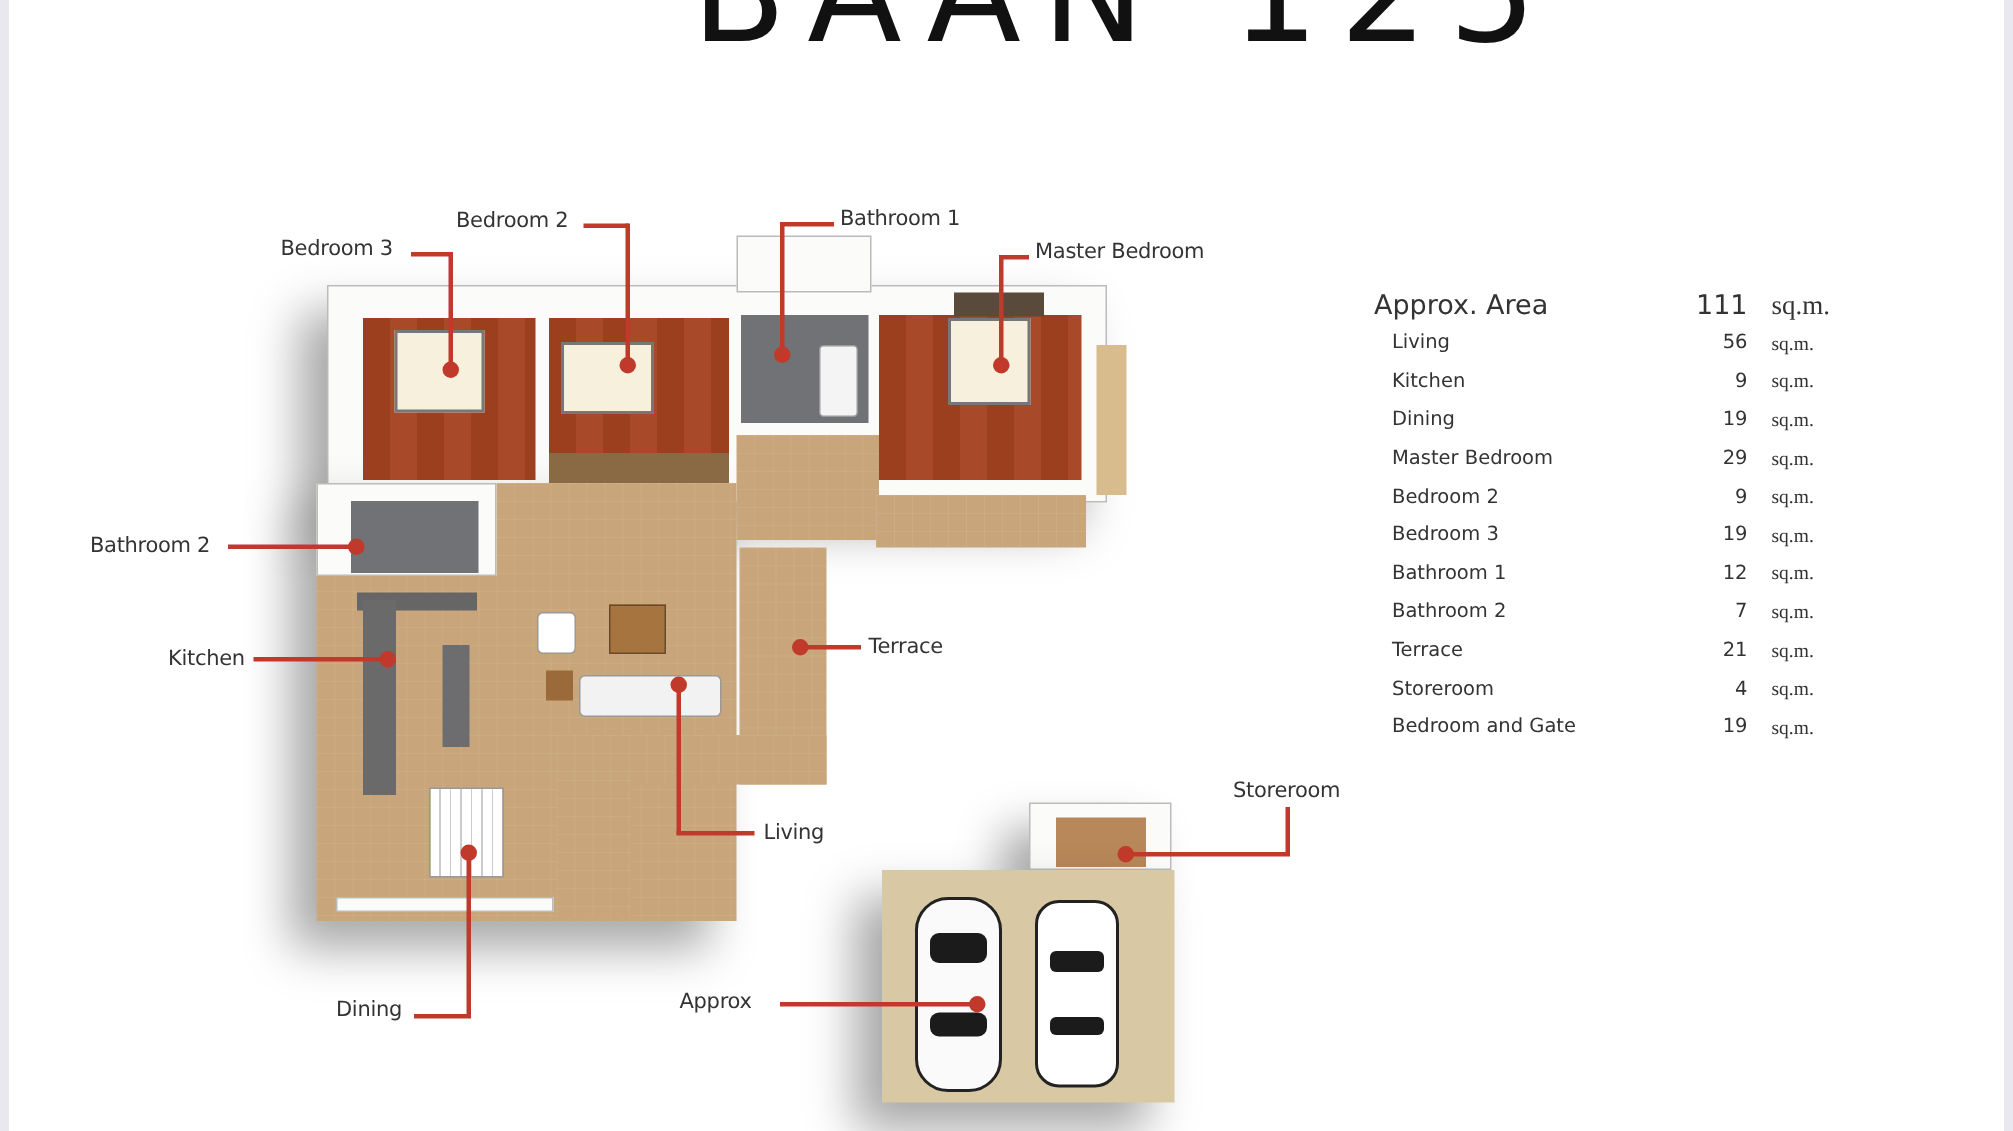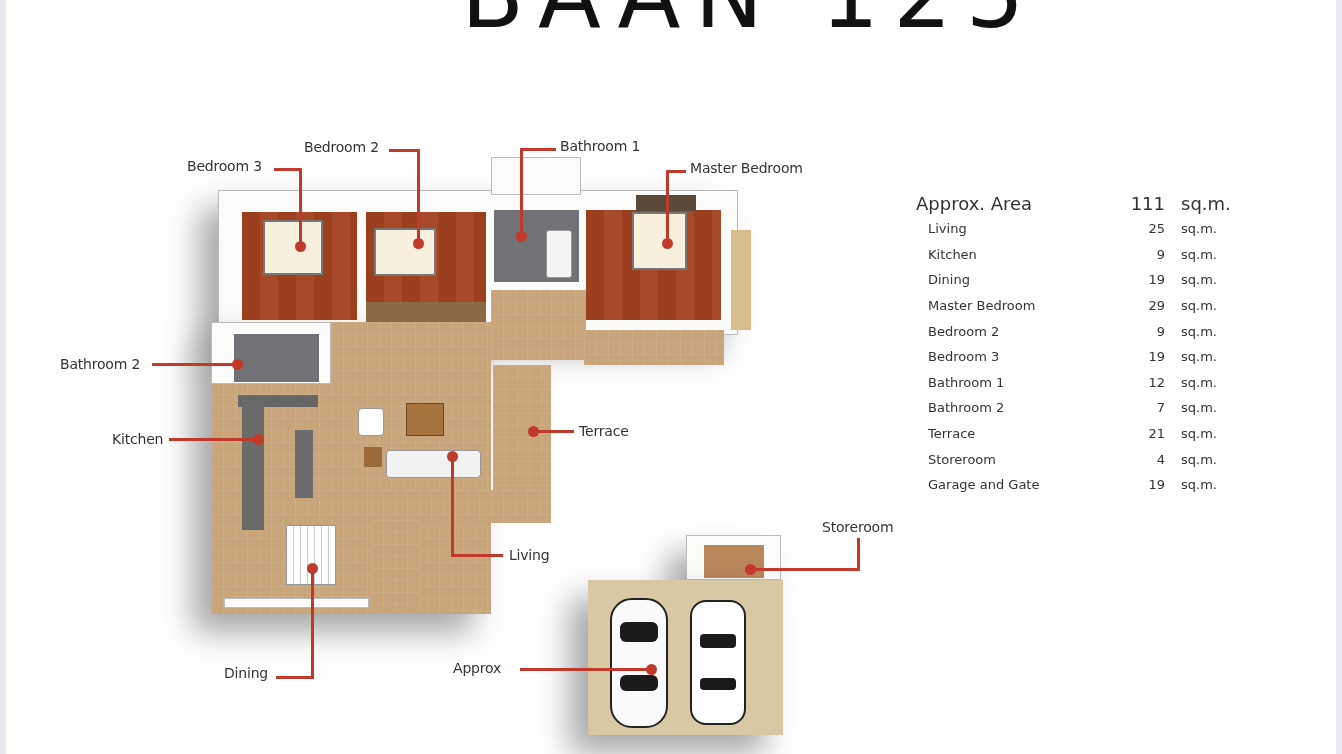--- a/index.html
+++ b/index.html
@@ -7,21 +7,21 @@
   .page { position:absolute; left:6px; top:0; width:1330px; height:754px; background:#ffffff; overflow:hidden; }
   .title { position:absolute; left:455px; top:-58px; font-size:92px; letter-spacing:14px; color:#111; font-family:"DejaVu Sans", sans-serif; font-weight:400; white-space:nowrap; }
   .lbl { position:absolute; font-size:14px; color:#333; white-space:nowrap; font-family:"DejaVu Sans", sans-serif; letter-spacing:-0.2px; }
   .ln { position:absolute; background:#c0392b; }
   .dot { position:absolute; width:11px; height:11px; border-radius:50%; background:#c0392b; }
   .area { position:absolute; left:910px; top:190px; width:335px; color:#333; font-family:"DejaVu Sans", sans-serif; }
   .area .hdr { display:flex; font-size:18px; height:26px; align-items:center; }
   .area .row { display:flex; font-size:13px; height:25.6px; align-items:center; padding-left:12px; }
   .area .name { flex:1; }
   .area .val { width:60px; text-align:right; }
-  .area .unit { width:70px; padding-left:16px; }
+  .area .unit { width:70px; padding-left:16px;font-family:Liberation Serif, serif; }
   .area .hdr .val{ width:60px; } .area .hdr .unit{ width:70px; padding-left:16px; }
   .wall { position:absolute; background:#fbfbf9; border:1px solid #bbb; box-sizing:border-box; }
   .wood { background:repeating-linear-gradient(90deg,#9b3f1e 0 18px,#a8492a 18px 36px); }
   .tile { background:#c8a57a; background-image:linear-gradient(rgba(255,255,255,.08) 1px,transparent 1px),linear-gradient(90deg,rgba(255,255,255,.08) 1px,transparent 1px); background-size:12px 12px; }
   .bath { background:#707276; }
   .bed { position:absolute; background:#f6f0dc; border:2px solid #777; box-sizing:border-box; }
   .furn { position:absolute; box-sizing:border-box; }
   .shadow { box-shadow: -18px 18px 30px rgba(0,0,0,.35); }
 </style>
 </head>
@@ -140,21 +140,21 @@
   <div class="dot" style="left:739px;top:564px;"></div>
 
   <div class="area">
     <div class="hdr">
       <span class="name">Approx. Area</span>
       <span class="val">111</span>
       <span class="unit">sq.m.</span>
     </div>
     <div class="row">
         <span class="name">Living</span>
-        <span class="val">25</span>
+        <span class="val">56</span>
         <span class="unit">sq.m.</span>
       </div>
     <div class="row">
         <span class="name">Kitchen</span>
         <span class="val">9</span>
         <span class="unit">sq.m.</span>
       </div>
     <div class="row">
         <span class="name">Dining</span>
         <span class="val">19</span>
@@ -189,18 +189,18 @@
         <span class="name">Terrace</span>
         <span class="val">21</span>
         <span class="unit">sq.m.</span>
       </div>
     <div class="row">
         <span class="name">Storeroom</span>
         <span class="val">4</span>
         <span class="unit">sq.m.</span>
       </div>
     <div class="row">
-        <span class="name">Garage and Gate</span>
+        <span class="name">Bedroom and Gate</span>
         <span class="val">19</span>
         <span class="unit">sq.m.</span>
       </div>
   </div>
 </div>
 
 </body></html>

